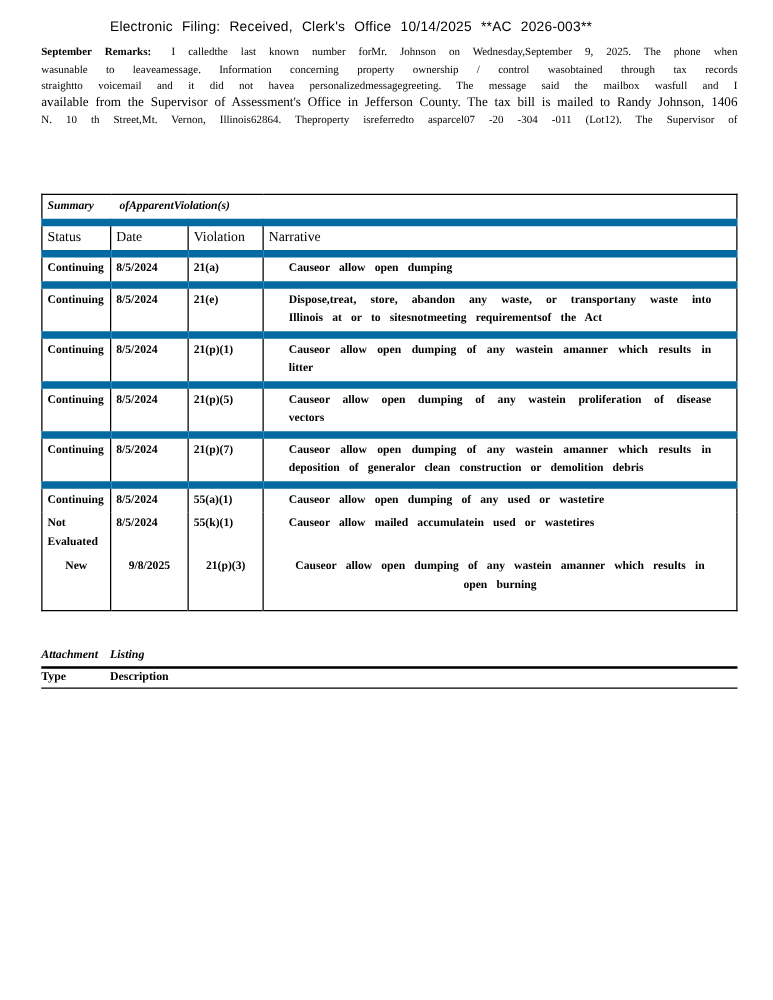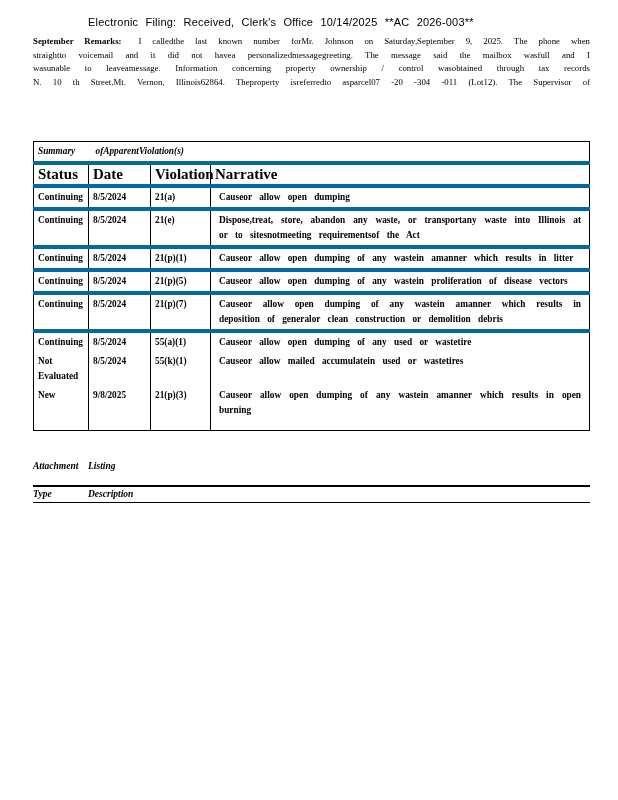--- a/index.html
+++ b/index.html
@@ -22,46 +22,47 @@
 
   .vtable {
     width:557px; margin:52px 0 0 33px; border-collapse:collapse;
     border:1px solid #000; font-size:9.3px; table-layout:fixed;
   }
   .vtable col.c-status { width:55px; }
   .vtable col.c-date { width:62px; }
   .vtable col.c-viol { width:60px; }
   .vtable td { vertical-align:top; padding:2px 4px; line-height:15px; border-left:1px solid #000;font-weight:bold; }
   .vtable td:first-child { border-left:none; }
-  .vtable tr.sep td { border-bottom:4px solid #0369a1; }
+  .vtable tr.sep td { border-bottom:6px solid #0369a1; }
   .vtable .title-row td { font-weight:bold; font-style:italic; word-spacing:18px; }
-  .vtable .head-row td { font-weight:bold; font-size:15px; }
-  .vtable td.narr { text-align:justify; word-spacing:5px; padding:2px 8px;margin-top:39px; }
-  .vtable tr.tall td { padding-bottom:12px; }
+  .vtable .head-row td { font-weight:normal; font-size:11px; }
+  .vtable td.narr { text-align:justify; word-spacing:5px; padding:2px 20px;margin-top:39px; }
+  .vtable tr.tall td { padding-bottom:12px;text-align:center; }
 
   .attach { width:557px; margin:30px 0 0 33px; font-size:9.5px; }
   .a-c1 { display:inline-block; width:55px; }
-  .a-title { font-style:italic; font-weight:bold; border-bottom:2px solid #000; padding-bottom:14px; }
-  .a-head { font-weight:bold; padding:2px 0 3px; border-bottom:1px solid #000;font-style:italic; }
+  .a-title { font-style:italic; font-weight:bold; border-bottom:2px solid #000; padding-bottom:4px; }
+  .a-head { font-weight:bold; padding:2px 0 3px; border-bottom:1px solid #000; }
   .a-row { padding-top:3px; }
 
   .footer { position:absolute; left:33px; top:758px; font-size:9.5px; }
   .footer .num { margin-left:10px; }
 </style>
 </head>
 <body>
 
 <div class="page">
 
   <div class="doc-header">Electronic Filing: Received, Clerk's Office 10/14/2025 **AC 2026-003**</div>
 
   <div class="remarks">
-    <div class="rline sm"><b class="rlabel">September Remarks:</b> <span>I calledthe last known number forMr. Johnson on Saturday,September 9, 2025. The phone when</span></div>
+    <div class="rline sm"><b class="rlabel">September Remarks:</b> <span>I calledthe last known number forMr. Johnson on Wednesday,September 9, 2025. The phone when</span></div>
+    <div class="rline sm">wasunable to leaveamessage. Information concerning property ownership / control wasobtained through tax records</div>
     <div class="rline sm">straightto voicemail and it did not havea personalizedmessagegreeting. The message said the mailbox wasfull and I</div>
-    <div class="rline sm">wasunable to leaveamessage. Information concerning property ownership / control wasobtained through tax records</div>
+    <div class="rline lg">available from the Supervisor of Assessment's Office in Jefferson County. The tax bill is mailed to Randy Johnson, 1406</div>
     <div class="rline sm">N. 10 th Street,Mt. Vernon, Illinois62864. Theproperty isreferredto asparcel07 -20 -304 -011 (Lot12). The Supervisor of</div>
   </div>
 
   <table class="vtable">
     <colgroup>
       <col class="c-status">
         <col class="c-date">
         <col class="c-viol">
         <col class="c-narr">
     </colgroup>

